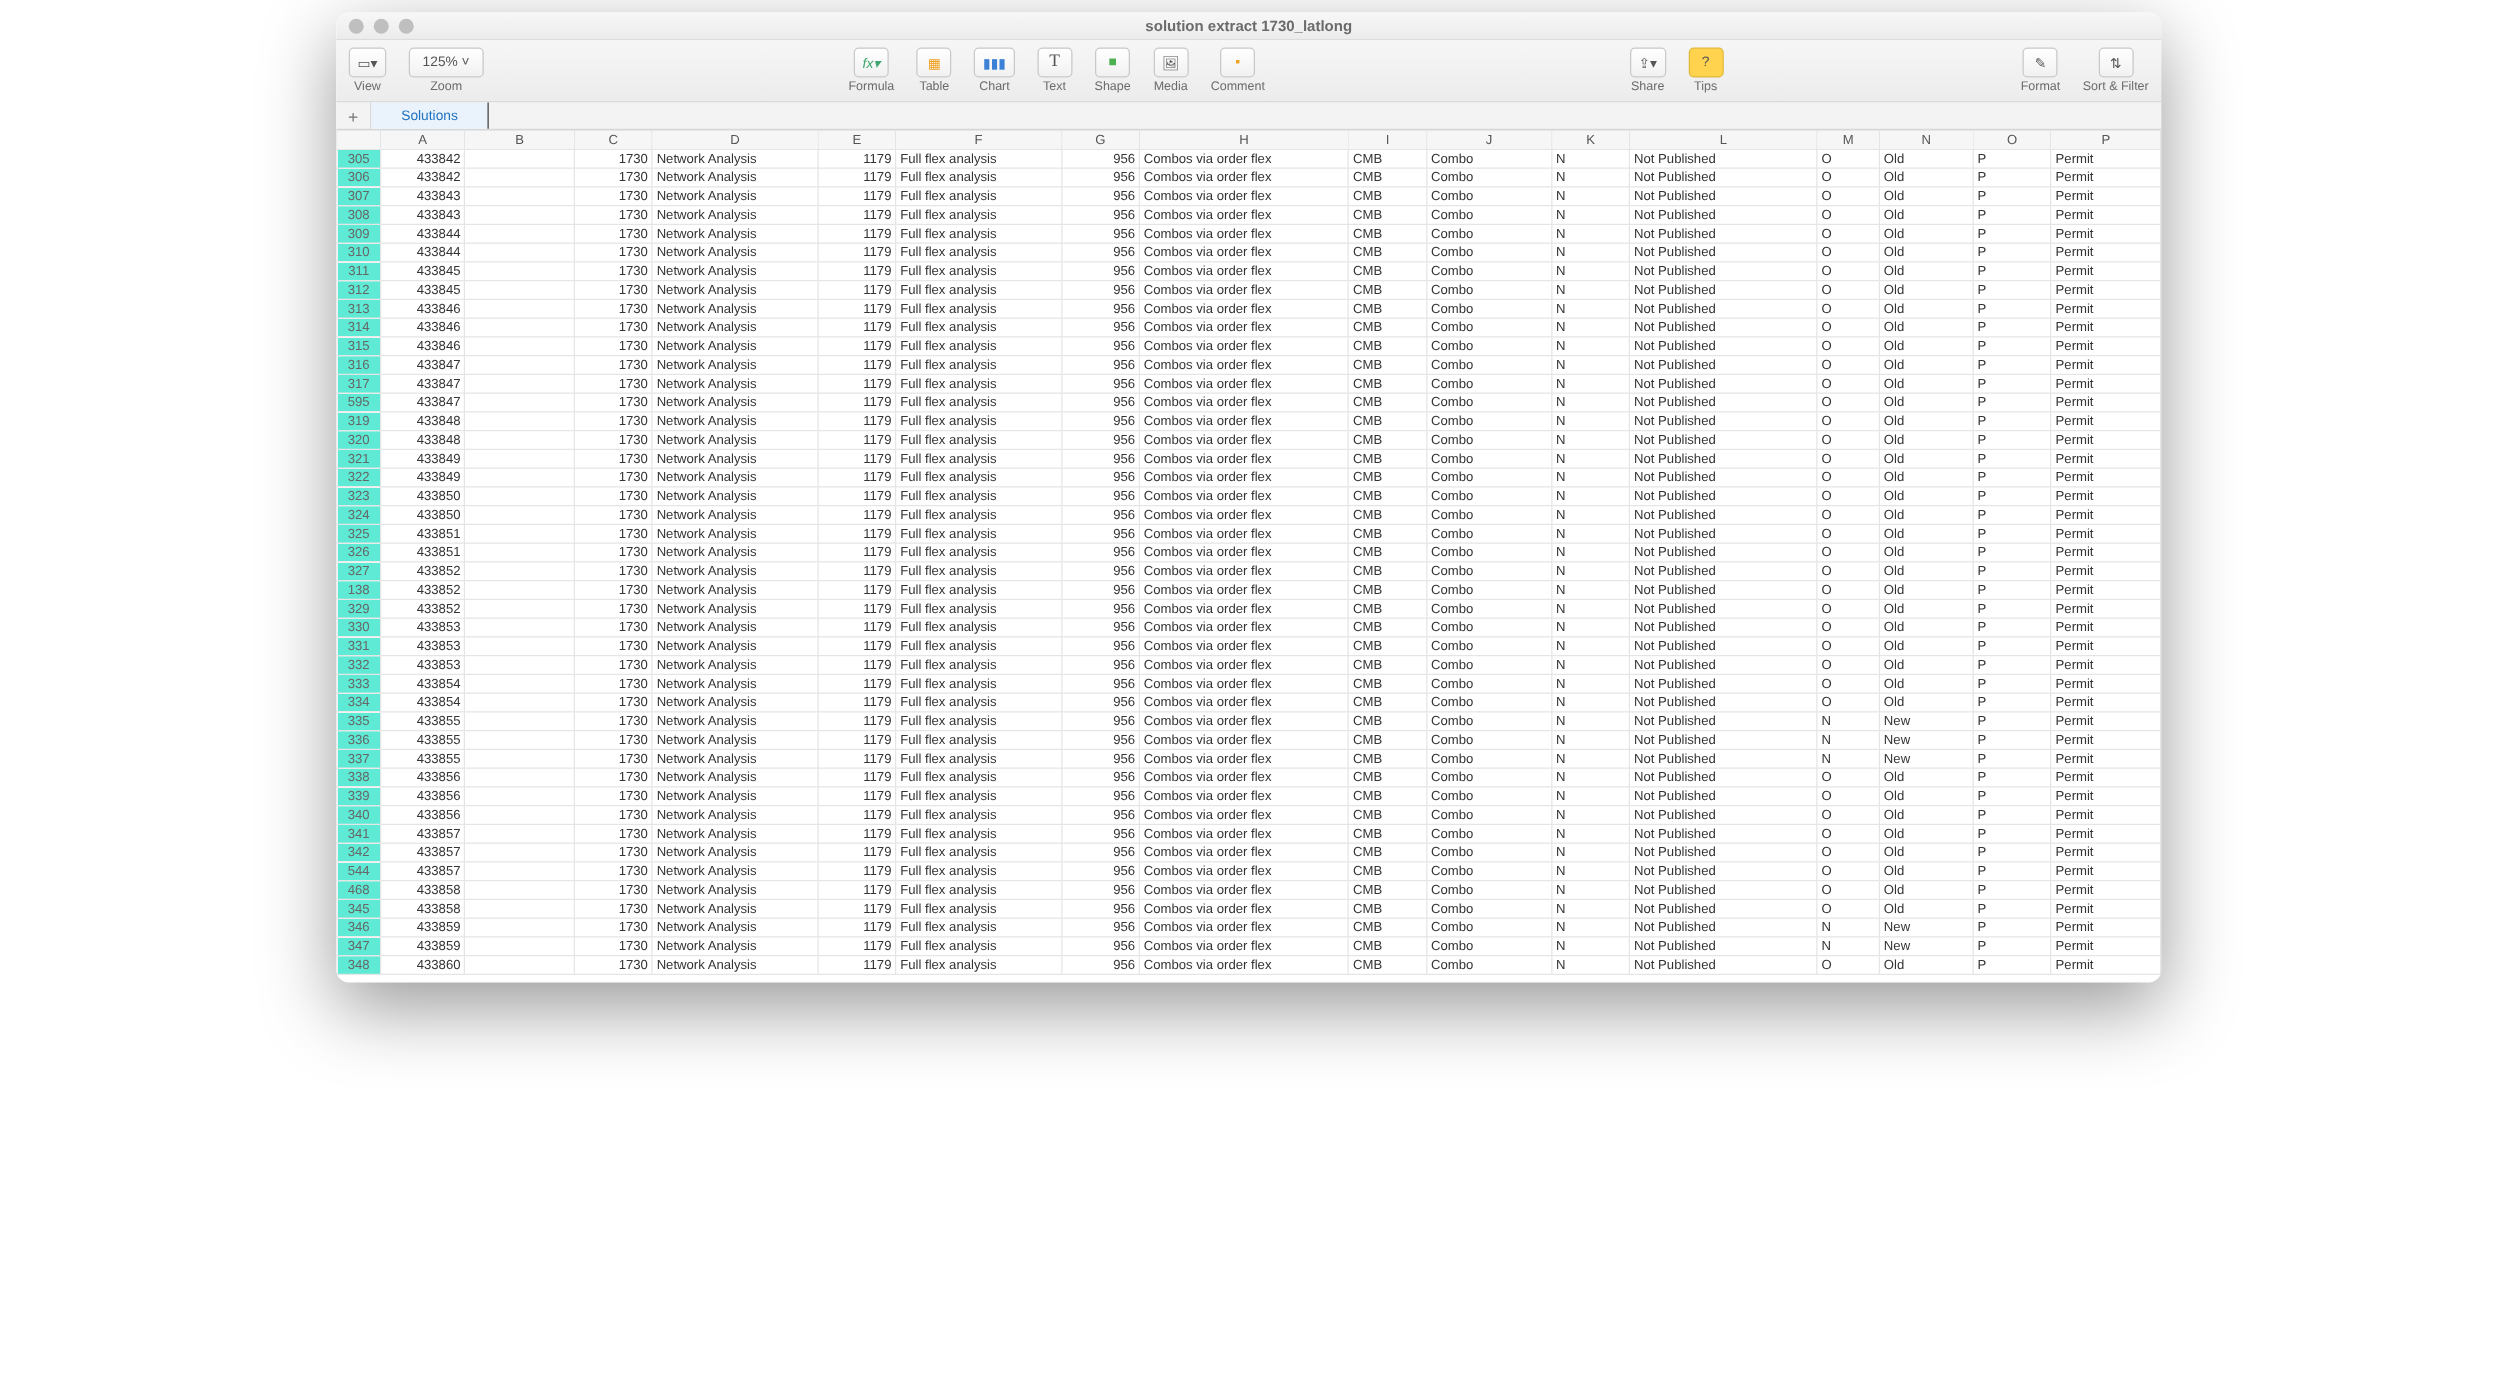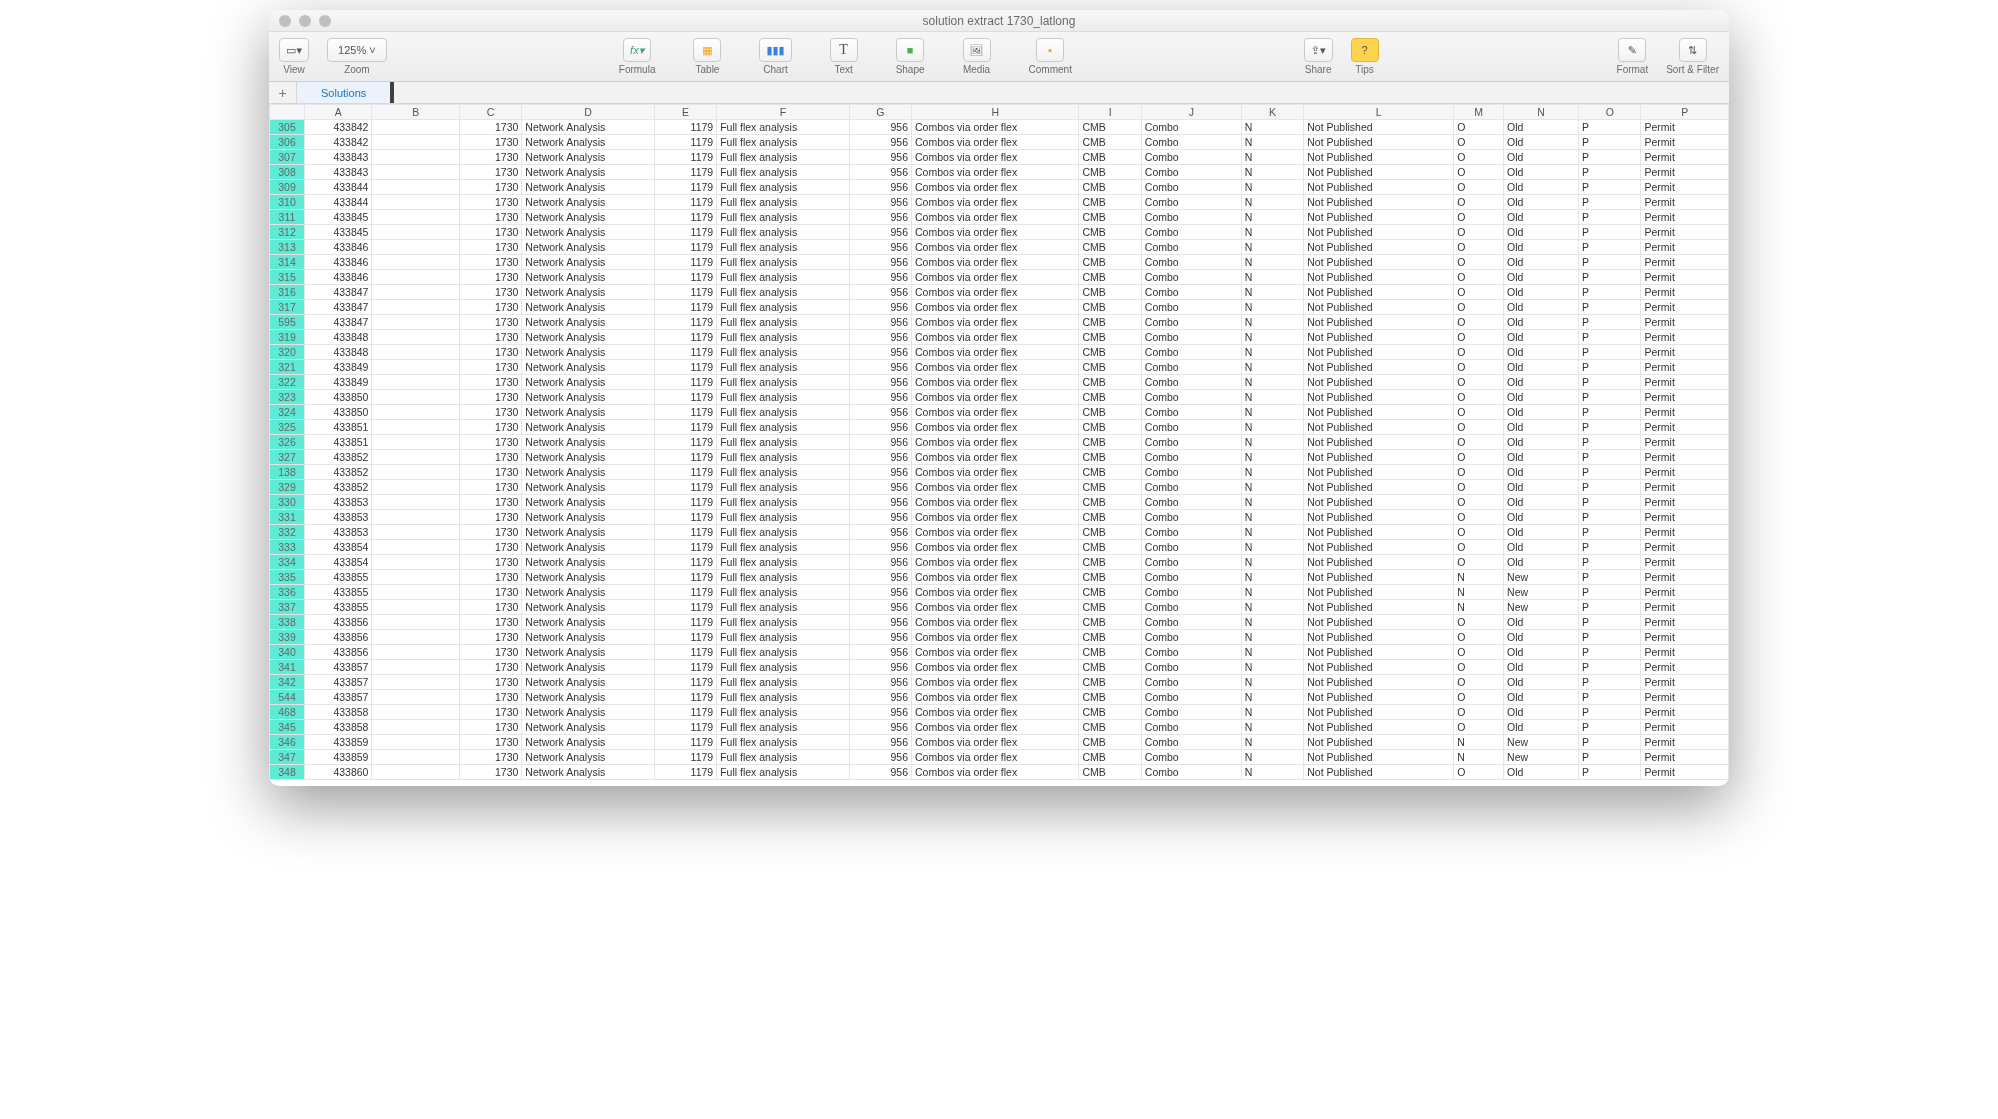--- a/index.html
+++ b/index.html
@@ -1,31 +1,31 @@
 <!DOCTYPE html>
 <html><head>
 <meta charset="utf-8">
 <style>
   * { box-sizing: border-box; margin: 0; padding: 0; }
   html, body { width: 100%; height: 100%; font-family: -apple-system, "Helvetica Neue", Arial, sans-serif; font-size: 11px; color: #333; background: #fff; }
   .window { width: 1460px; height: 776px; margin: 10px auto; border-radius: 10px; overflow: hidden; box-shadow: 0 20px 60px rgba(0,0,0,0.4); background: #fff; display: flex; flex-direction: column; }
-  .titlebar { height: 22px; background: linear-gradient(#f7f7f7,#ececec); display: flex; align-items: center; position: relative; border-bottom: 1px solid #dcdcdc; }
+  .titlebar { height: 22px; background: linear-gradient(#f7f7f7,#ececec); display: flex; align-items: center; position: relative; border-bottom: 1px solid #dcdcdc; font-weight: bold; }
   .traffic { display: flex; gap: 8px; padding-left: 10px; }
   .dot { width: 12px; height: 12px; border-radius: 50%; background: #bfbfbf; }
   .title { position: absolute; left: 0; right: 0; text-align: center; font-size: 12px; color: #6b6b6b; pointer-events: none; }
   .toolbar { height: 50px; background: linear-gradient(#f6f6f6,#ececec); border-bottom: 1px solid #cfcfcf; display: flex; align-items: center; padding: 0 10px; }
   .tb-group { display: flex; flex-direction: column; align-items: center; gap: 2px; margin-right: 18px; }
   .tb-btn-row { display: flex; gap: 4px; }
   .tb-btn { height: 24px; min-width: 28px; border: 1px solid #c9c9c9; border-radius: 4px; background: linear-gradient(#ffffff,#f1f1f1); display: flex; align-items: center; justify-content: center; font-size: 11px; color: #555; padding: 0 6px; cursor: pointer; }
   .tb-label { font-size: 10px; color: #6b6b6b; }
   .spacer { flex: 1; }
-  .center-tools { display: flex; gap: 20px; }
+  .center-tools { display: flex; gap: 0; }
   .sheettabs { height: 22px; background: #f3f3f3; border-bottom: 1px solid #d7d7d7; display: flex; align-items: stretch; }
   .add-sheet { width: 28px; display:flex; align-items:center; justify-content:center; color:#777; font-size:14px; border-right:1px solid #d7d7d7; cursor:pointer; }
-  .sheet-tab { padding: 0 24px; display:flex; align-items:center; background:#eaf3fb; color:#1d72c2; font-size:11px; border-right:4px solid #404040; cursor:pointer; }
+  .sheet-tab { padding: 0 24px; display:flex; align-items:center; background:#eaf3fb; color:#1d72c2; font-size:11px; border-right:1px solid #404040; cursor:pointer; }
   .grid-wrap { flex:1; overflow:hidden; position:relative; }
   table.grid { border-collapse: collapse; table-layout: fixed; width: 100%; }
   table.grid th, table.grid td { border: 1px solid #e5e5e5; height: 15px; padding: 0 3px; white-space: nowrap; overflow:hidden; font-size:10.5px; }
   table.grid thead th { background:#f6f6f6; color:#555; font-weight:400; text-align:center; position:sticky; top:0; }
   .rowhdr { background:#5eead4; text-align:center; color:#666; width:28px; }
   .corner { background:#f6f6f6; width:28px; }
   .num { text-align:right; }
   .txt { text-align:left; }
   .colA{width:54px}.colB{width:70px}.colC{width:50px}.colD{width:106px}.colE{width:50px}.colF{width:106px}.colG{width:50px}.colH{width:134px}.colI{width:50px}.colJ{width:80px}.colK{width:50px}.colL{width:120px}.colM{width:40px}.colN{width:60px}.colO{width:50px}.colP{width:70px}
 </style>

